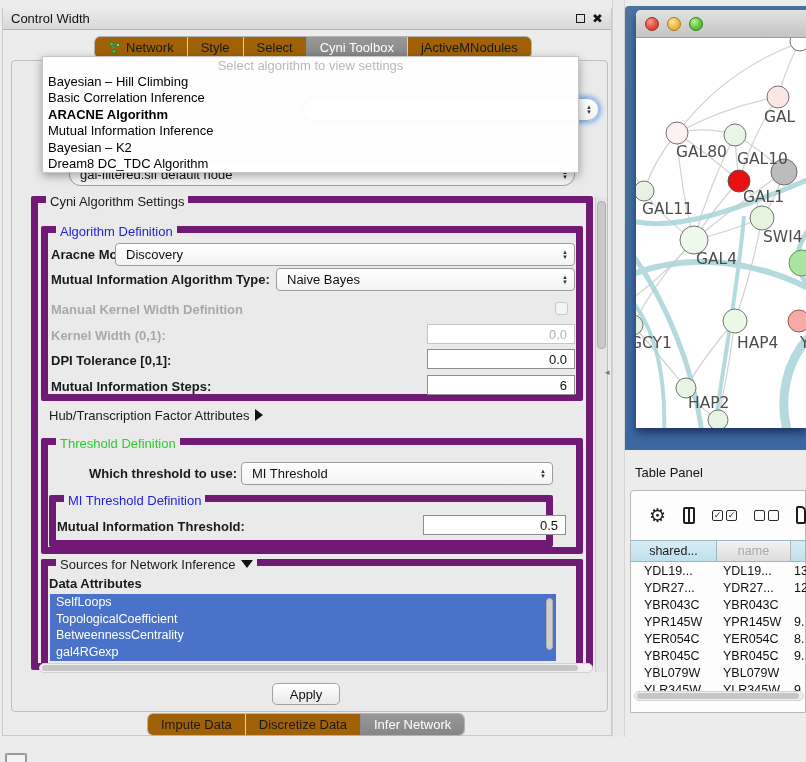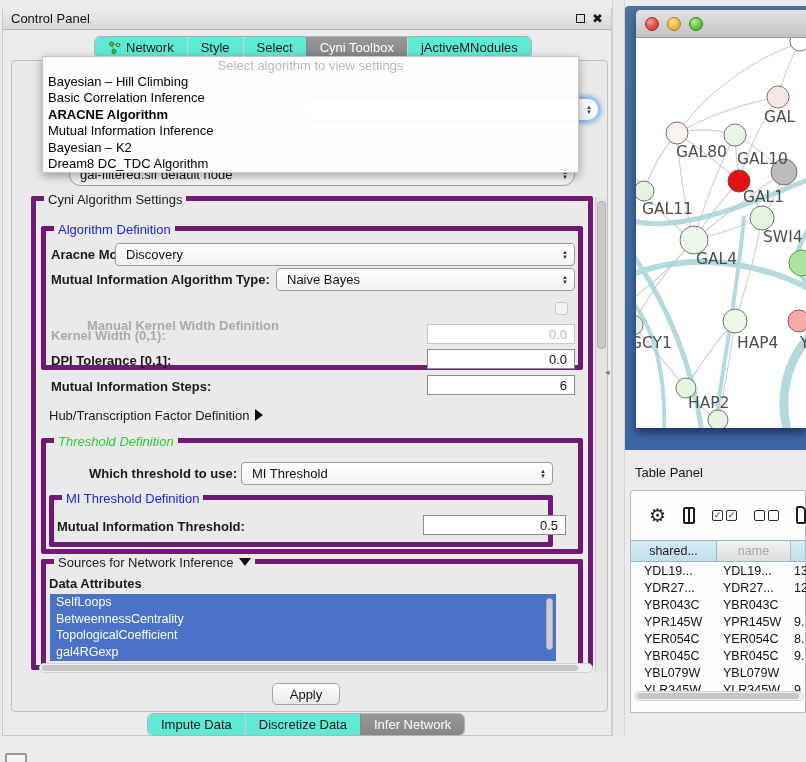--- a/index.html
+++ b/index.html
@@ -17,21 +17,21 @@
                  display:flex; align-items:center; padding:0 8px; }
   .cp-title { font-size:13px; color:#111; }
   .cp-title-icons { margin-left:auto; display:flex; align-items:center; gap:7px; }
   .float-icon { width:9px; height:9px; border:1.6px solid #161616; background:transparent; }
   .close-icon { font-size:13px; font-weight:bold; color:#161616; line-height:10px; }
 
   
   .seg { display:inline-flex; background:#fcfcfc; border:1px solid #b3b3b3; border-radius:6px;
          overflow:hidden; height:23px; align-items:stretch; }
   .seg .seg-item { display:flex; align-items:center; gap:5px; padding:0 13px; font-size:13px;
-                   color:#1a1a1a; border-left:1px solid #cfcfcf; background:#5eead4; cursor:default; }
+                   color:#1a1a1a; border-left:1px solid #cfcfcf; background:#a16207; cursor:default; }
   .seg .seg-item:first-child { border-left:none; }
   .seg .seg-item.selected { background:linear-gradient(#989898,#868686); color:#fff; border-left-color:#8a8a8a; }
 
   
   .cp-content { left:8px; top:52px; width:597px; height:652px; background:#eaeaea;
                 border:1px solid #bfbfbf; border-radius:4px; }
 
   .faint-label { color:#8f8f8f; }
 
   .combo { display:flex; align-items:center; background:linear-gradient(#ffffff,#f3f3f3);
@@ -39,25 +39,25 @@
   .combo .combo-text { flex:1; font-size:13px; color:#111; }
   .stepper { display:flex; flex-direction:column; align-items:center; line-height:5px; margin-left:6px; }
   .stepper span { font-size:6px; color:#333; }
 
   .pill-combo { border-radius:12px; }
 
   .field { background:#fff; border:1px solid #8d8d8d; height:20px; font-size:13px;
            text-align:right; padding:2px 7px; color:#101010; }
   .field.disabled { border:1px solid #c6c6c6; color:#b3b3b3; }
 
-  .group { position:absolute; border:5px solid #701a75; border-radius:2px; }
+  .group { position:absolute; border:7px solid #701a75; border-radius:2px; }
   .group-title { position:absolute; top:-9px; left:8px; background:#eaeaea; padding:0 4px;
                  font-size:13px; white-space:nowrap; }
   .gt-blue { color:#2323dd; }
-  .gt-green { color:#2ecc2e;font-style:italic; }
+  .gt-green { color:#2ecc2e; }
 
   .lbl { position:absolute; font-size:13px; white-space:nowrap; }
   .bold { font-weight:bold; }
   .gray { color:#a9a9a9; }
 
   .checkbox-dis { position:absolute; width:13px; height:13px; border:1px solid #c8c8c8;
                   border-radius:3px; background:#f4f4f4; }
 
   .tri-right { display:inline-block; width:0; height:0; border-top:6px solid transparent;
                border-bottom:6px solid transparent; border-left:8px solid #111; vertical-align:-1px; margin-left:6px;}
@@ -130,21 +130,21 @@
 
   .mini-square { left:5px; top:753px; width:22px; height:12px; background:#f4f4f4;
                  border:2px solid #999; border-radius:2px; }
 </style>
 </head>
 <body>
 
 <div class="abs cp-window">
 
   <div class="abs cp-titlebar">
-    <span class="cp-title">Control Panel</span>
+    <span class="cp-title">Control Width</span>
     <span class="cp-title-icons">
       <span class="float-icon"></span>
       <span class="close-icon">✖</span>
     </span>
   </div>
 
   <div class="abs" style="left:91px; top:28px;">
     <div class="seg">
       <div class="seg-item">
         <svg width="13" height="13" viewBox="0 0 13 13">
@@ -186,49 +186,49 @@
     <span class="stepper">
         <span>▲</span>
         <span>▼</span>
       </span>
   </div>
 
   <div class="group" style="left:28px; top:188px; width:562px; height:474px;">
     <span class="group-title">Cyni Algorithm Settings</span>
   </div>
 
-  <div class="group" style="left:38px; top:218px; width:542px; height:144px;">
+  <div class="group" style="left:38px; top:218px; width:542px; height:175px;">
     <span class="group-title gt-blue">Algorithm Definition</span>
   </div>
   <span class="lbl bold" style="left:48px; top:239px;">Aracne Mode:</span>
   <div class="abs combo" style="left:112px; top:235px; width:460px;">
     <span class="combo-text">Discovery</span>
     <span class="stepper">
         <span>▲</span>
         <span>▼</span>
       </span>
   </div>
   <span class="lbl bold" style="left:48px; top:264px;">Mutual Information Algorithm Type:</span>
   <div class="abs combo" style="left:273px; top:260px; width:299px;">
     <span class="combo-text">Naive Bayes</span>
     <span class="stepper">
         <span>▲</span>
         <span>▼</span>
       </span>
   </div>
-  <span class="lbl bold gray" style="left:48px; top:310px;margin-left:36px;">Manual Kernel Width Definition</span>
+  <span class="lbl bold gray" style="left:48px; top:294px;">Manual Kernel Width Definition</span>
   <span class="checkbox-dis" style="left:552px; top:294px;"></span>
   <span class="lbl bold gray" style="left:48px; top:320px;">Kernel Width (0,1):</span>
   <div class="abs field disabled" style="left:424px; top:316px; width:148px;">0.0</div>
   <span class="lbl bold" style="left:48px; top:345px;">DPI Tolerance [0,1]:</span>
   <div class="abs field" style="left:424px; top:341px; width:148px;">0.0</div>
   <span class="lbl bold" style="left:48px; top:371px;">Mutual Information Steps:</span>
   <div class="abs field" style="left:424px; top:367px; width:148px;">6</div>
 
-  <span class="lbl" style="left:46px; top:400px;"><span>Hub/Transcription Factor Definition</span><span class="tri-right"></span></span>
+  <span class="lbl" style="left:46px; top:400px;"><span>Hub/Transcription Factor Attributes</span><span class="tri-right"></span></span>
 
   <div class="group" style="left:38px; top:430px; width:542px; height:116px;">
     <span class="group-title gt-green">Threshold Definition</span>
   </div>
   <span class="lbl bold" style="left:86px; top:458px;">Which threshold to use:</span>
   <div class="abs combo" style="left:238px; top:454px; width:312px;">
     <span class="combo-text">MI Threshold</span>
     <span class="stepper">
         <span>▲</span>
         <span>▼</span>
@@ -239,22 +239,22 @@
   </div>
   <span class="lbl bold" style="left:54px; top:511px;">Mutual Information Threshold:</span>
   <div class="abs field" style="left:420px; top:507px; width:143px;padding-left:32px;">0.5</div>
 
   <div class="group" style="left:38px; top:551px; width:542px; height:111px; border-bottom:none;">
     <span class="group-title"><span>Sources for Network Inference</span><span class="tri-down"></span></span>
   </div>
   <span class="lbl bold" style="left:46px; top:568px;">Data Attributes</span>
   <div class="attr-list" style="left:47px; top:586px; width:506px; height:67px;" id="attr-list">
       <div class="attr-item">SelfLoops</div>
+      <div class="attr-item">TopologicalCoefficient</div>
       <div class="attr-item">BetweennessCentrality</div>
-      <div class="attr-item">TopologicalCoefficient</div>
       <div class="attr-item">gal4RGexp</div>
     </div>
   <div class="list-vthumb" style="left:543px; top:590px; height:52px;"></div>
   <div class="hscroll" style="left:36px; top:655px; width:554px; height:10px;">
     <div class="thumb" style="left:2px; width:536px;"></div>
   </div>
 
   <div class="vscroll" style="left:592px; top:189px; width:12px; height:475px;">
     <div class="vthumb" style="top:4px; height:148px;"></div>
   </div>

